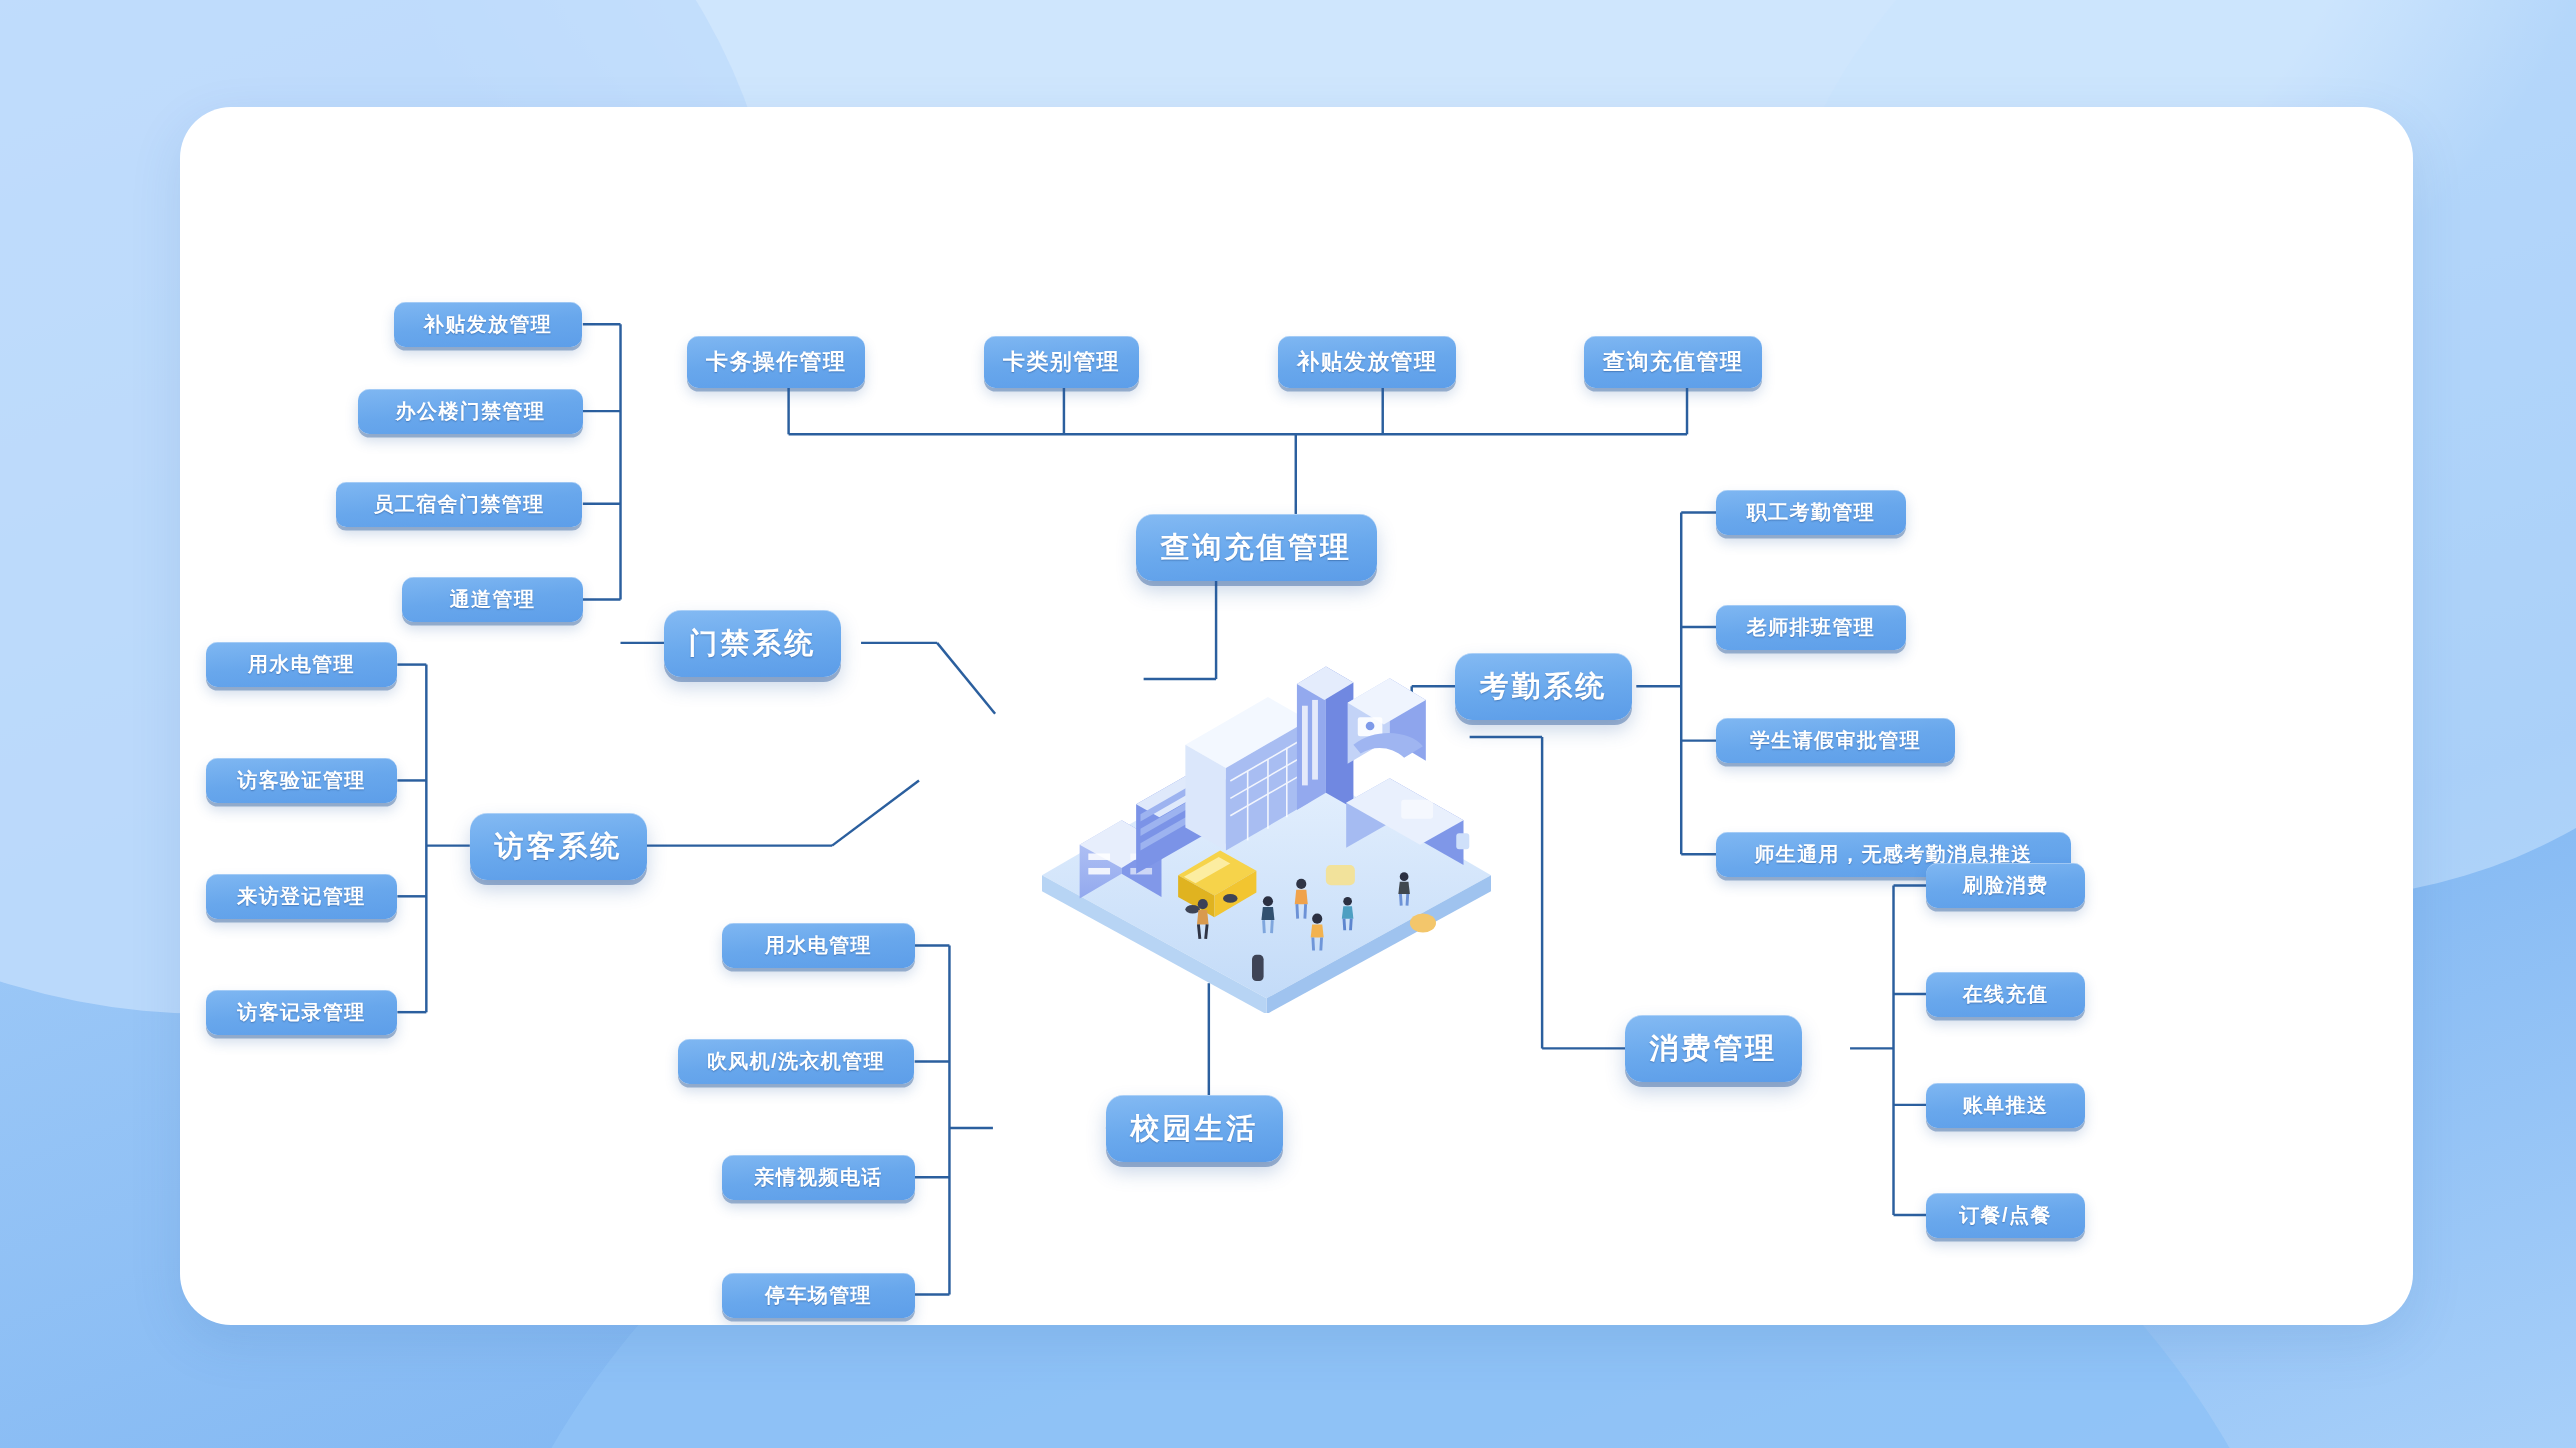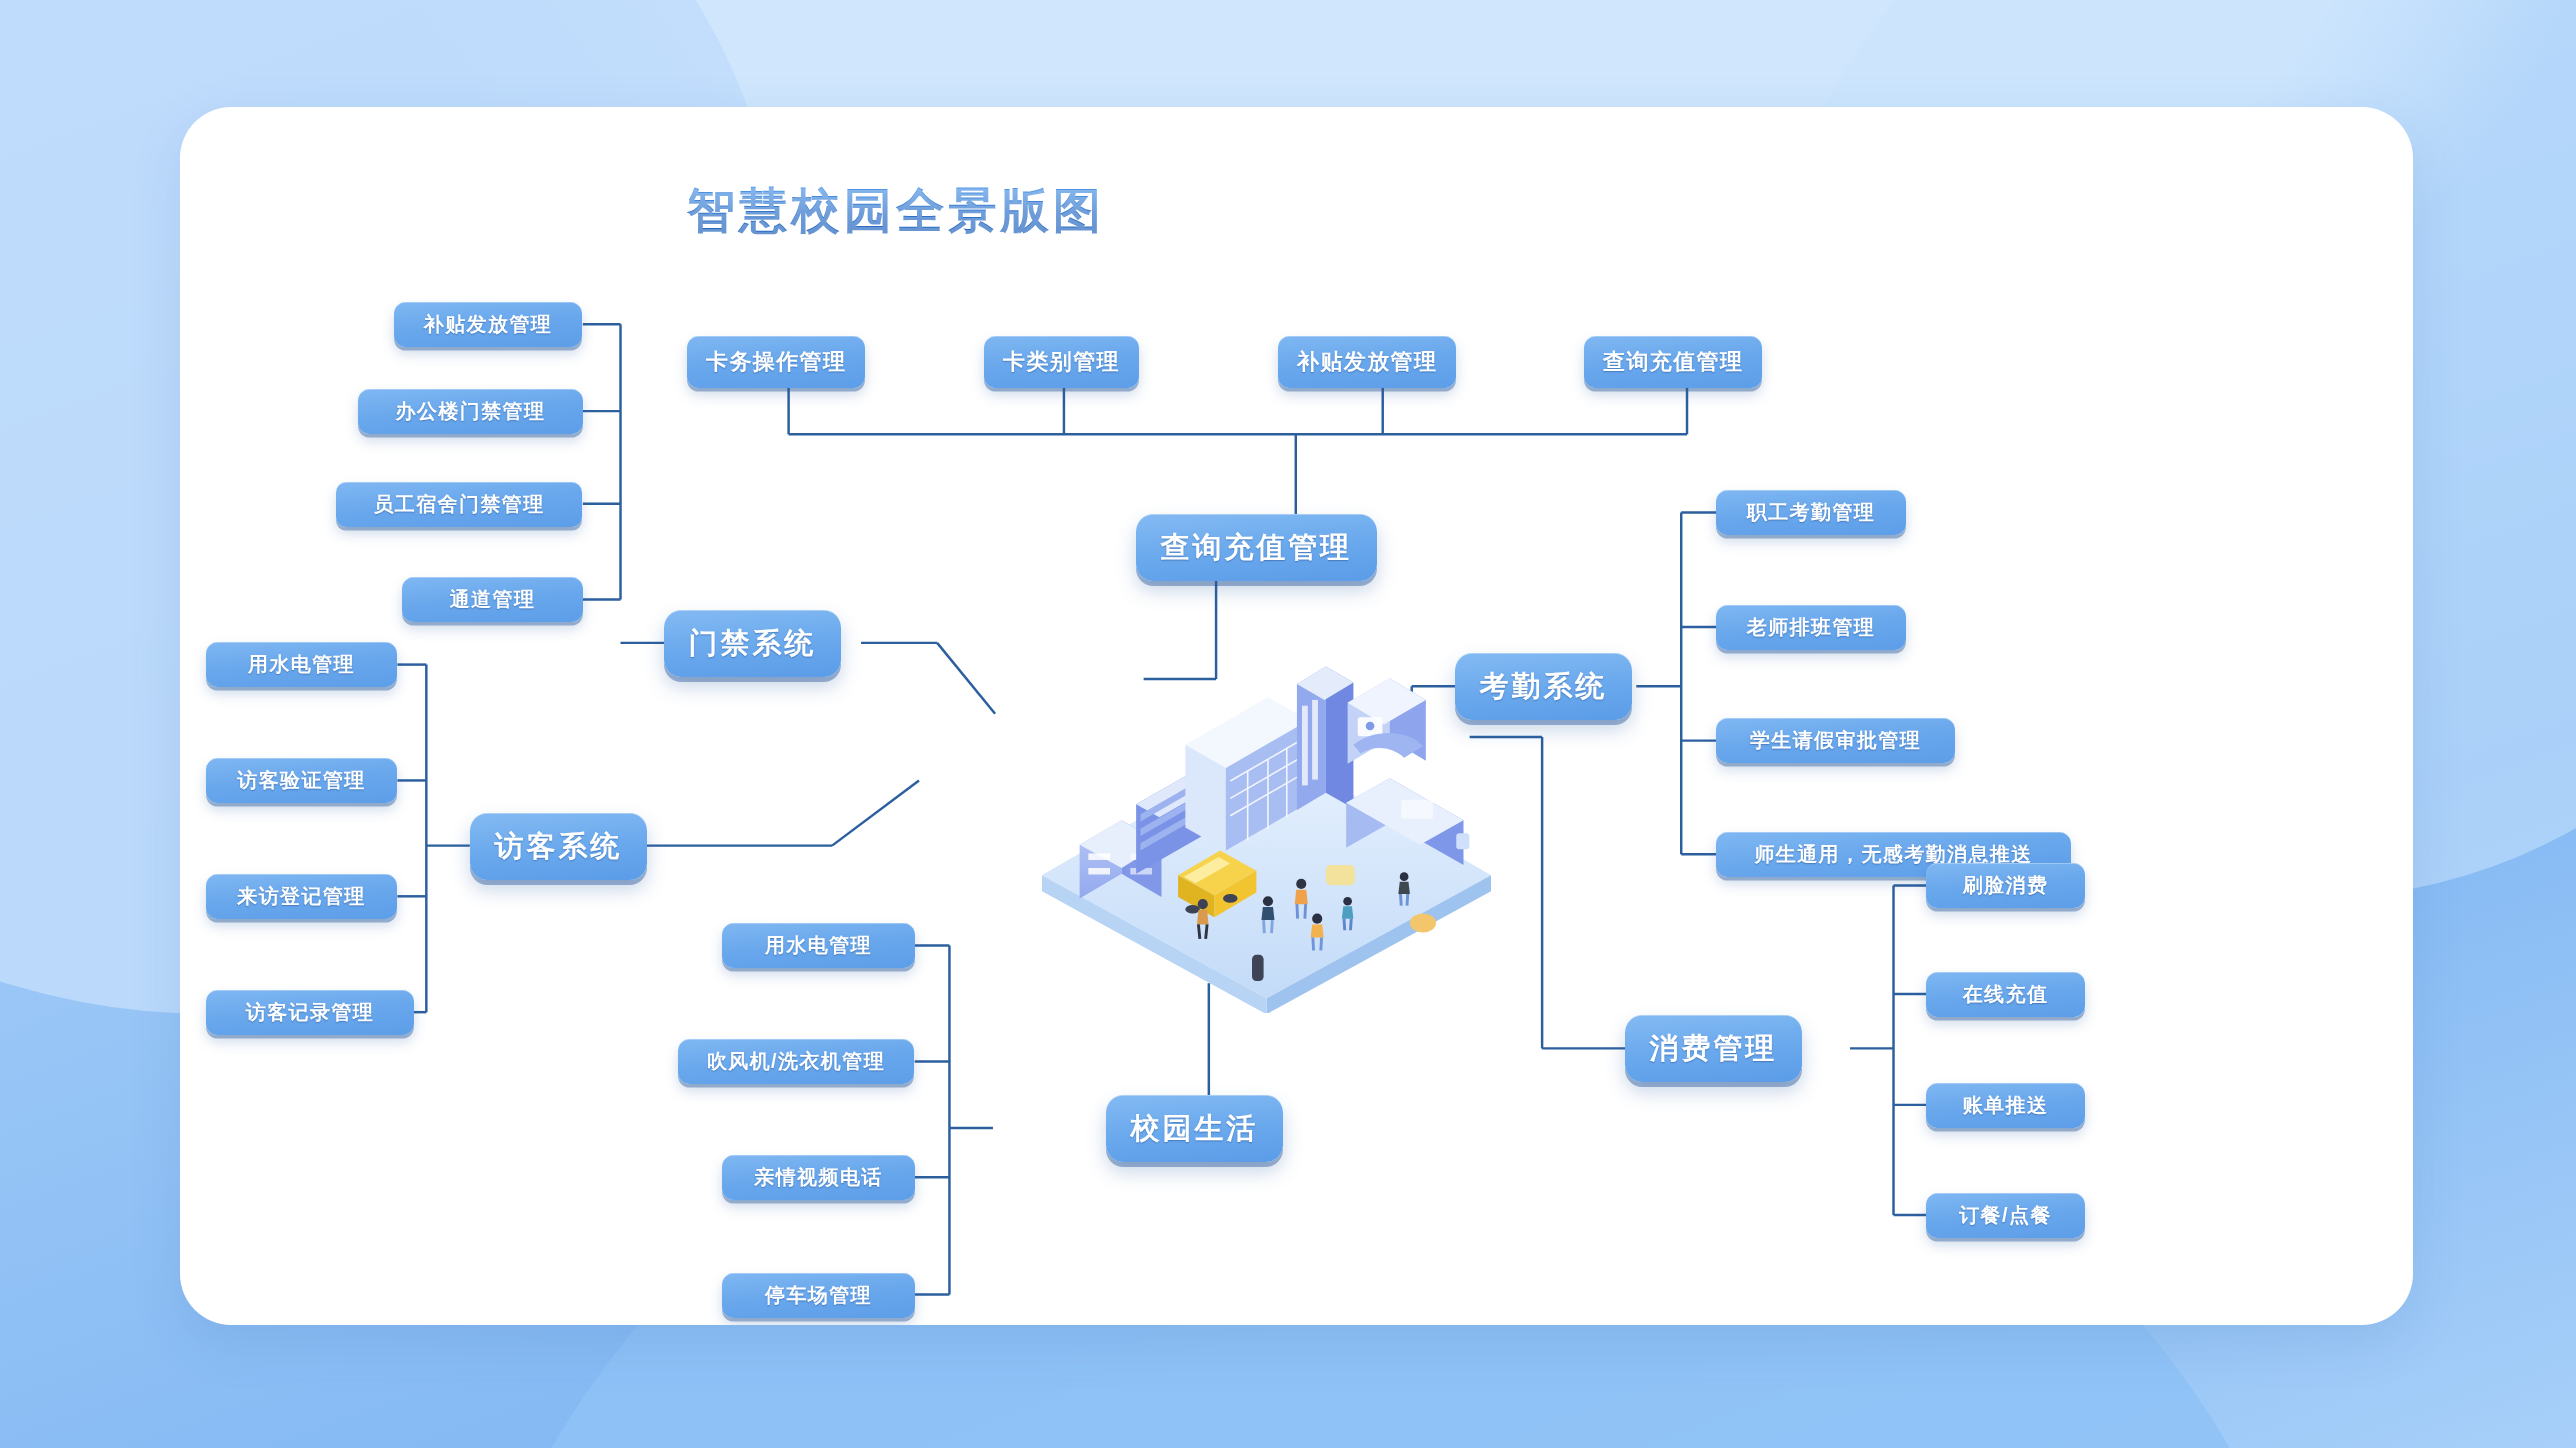--- a/index.html
+++ b/index.html
@@ -154,21 +154,20 @@
 
 <div id="stage">
 
   <div class="bg-blob bg-top-light"></div>
   <div class="bg-blob bg-wave-left"></div>
   <div class="bg-blob bg-wave-right"></div>
   <div class="bg-blob bg-wave-bottom"></div>
 
   <div id="card">
 
-    <div id="title">智慧校园全景版图</div>
 
     <svg id="wires" viewBox="0 0 3082 1682" preserveAspectRatio="none">
 
       <line x1="1540" y1="562" x2="1540" y2="452"></line>
 
       <line x1="840" y1="452" x2="2080" y2="452"></line>
 
       <line x1="840" y1="452" x2="840" y2="388"></line>
       <line x1="1220" y1="452" x2="1220" y2="388"></line>
       <line x1="1660" y1="452" x2="1660" y2="388"></line>
@@ -385,21 +384,21 @@
     </div>
     <div class="node leaf" style="left:26px; top:535px; width:191px;">
       <span>用水电管理</span>
     </div>
     <div class="node leaf" style="left:26px; top:651px; width:191px;">
       <span>访客验证管理</span>
     </div>
     <div class="node leaf" style="left:26px; top:767px; width:191px;">
       <span>来访登记管理</span>
     </div>
-    <div class="node leaf" style="left:26px; top:883px; width:208px;">
+    <div class="node leaf" style="left:26px; top:883px; width:191px;">
       <span>访客记录管理</span>
     </div>
 
     <div class="node hub" style="left:1275px; top:546px;">
       <span>考勤系统</span>
     </div>
     <div class="node leaf" style="left:1536px; top:383px; width:190px;">
       <span>职工考勤管理</span>
     </div>
     <div class="node leaf" style="left:1536px; top:498px; width:190px;">

